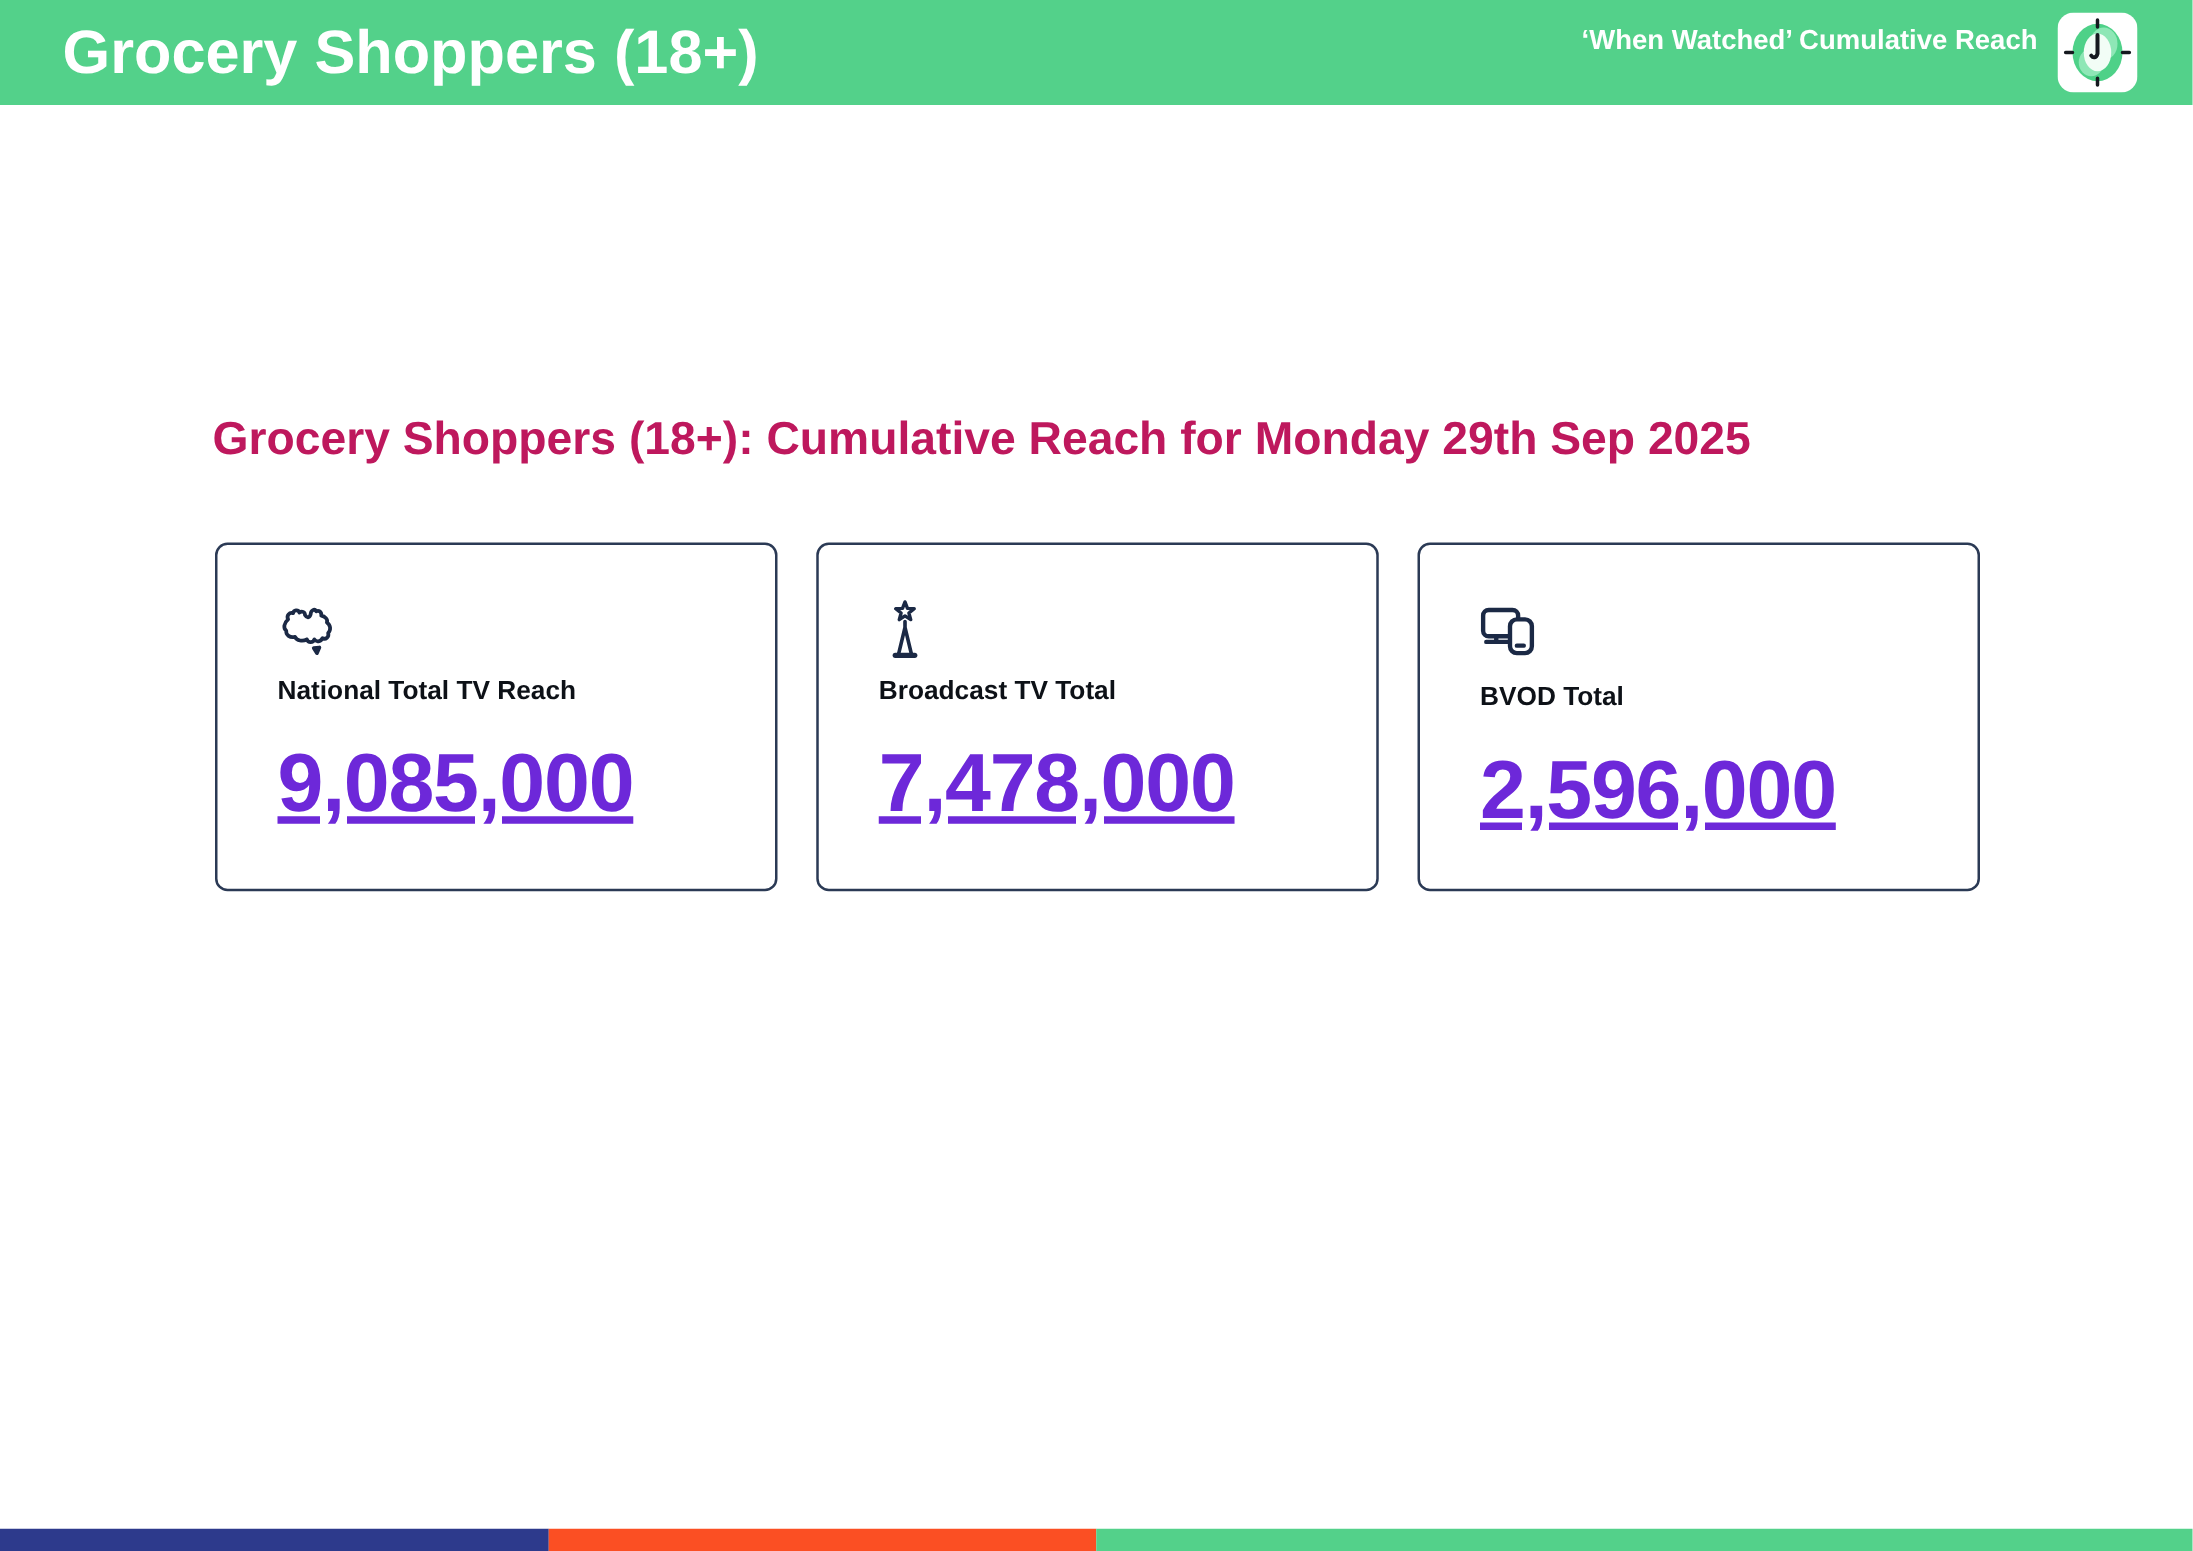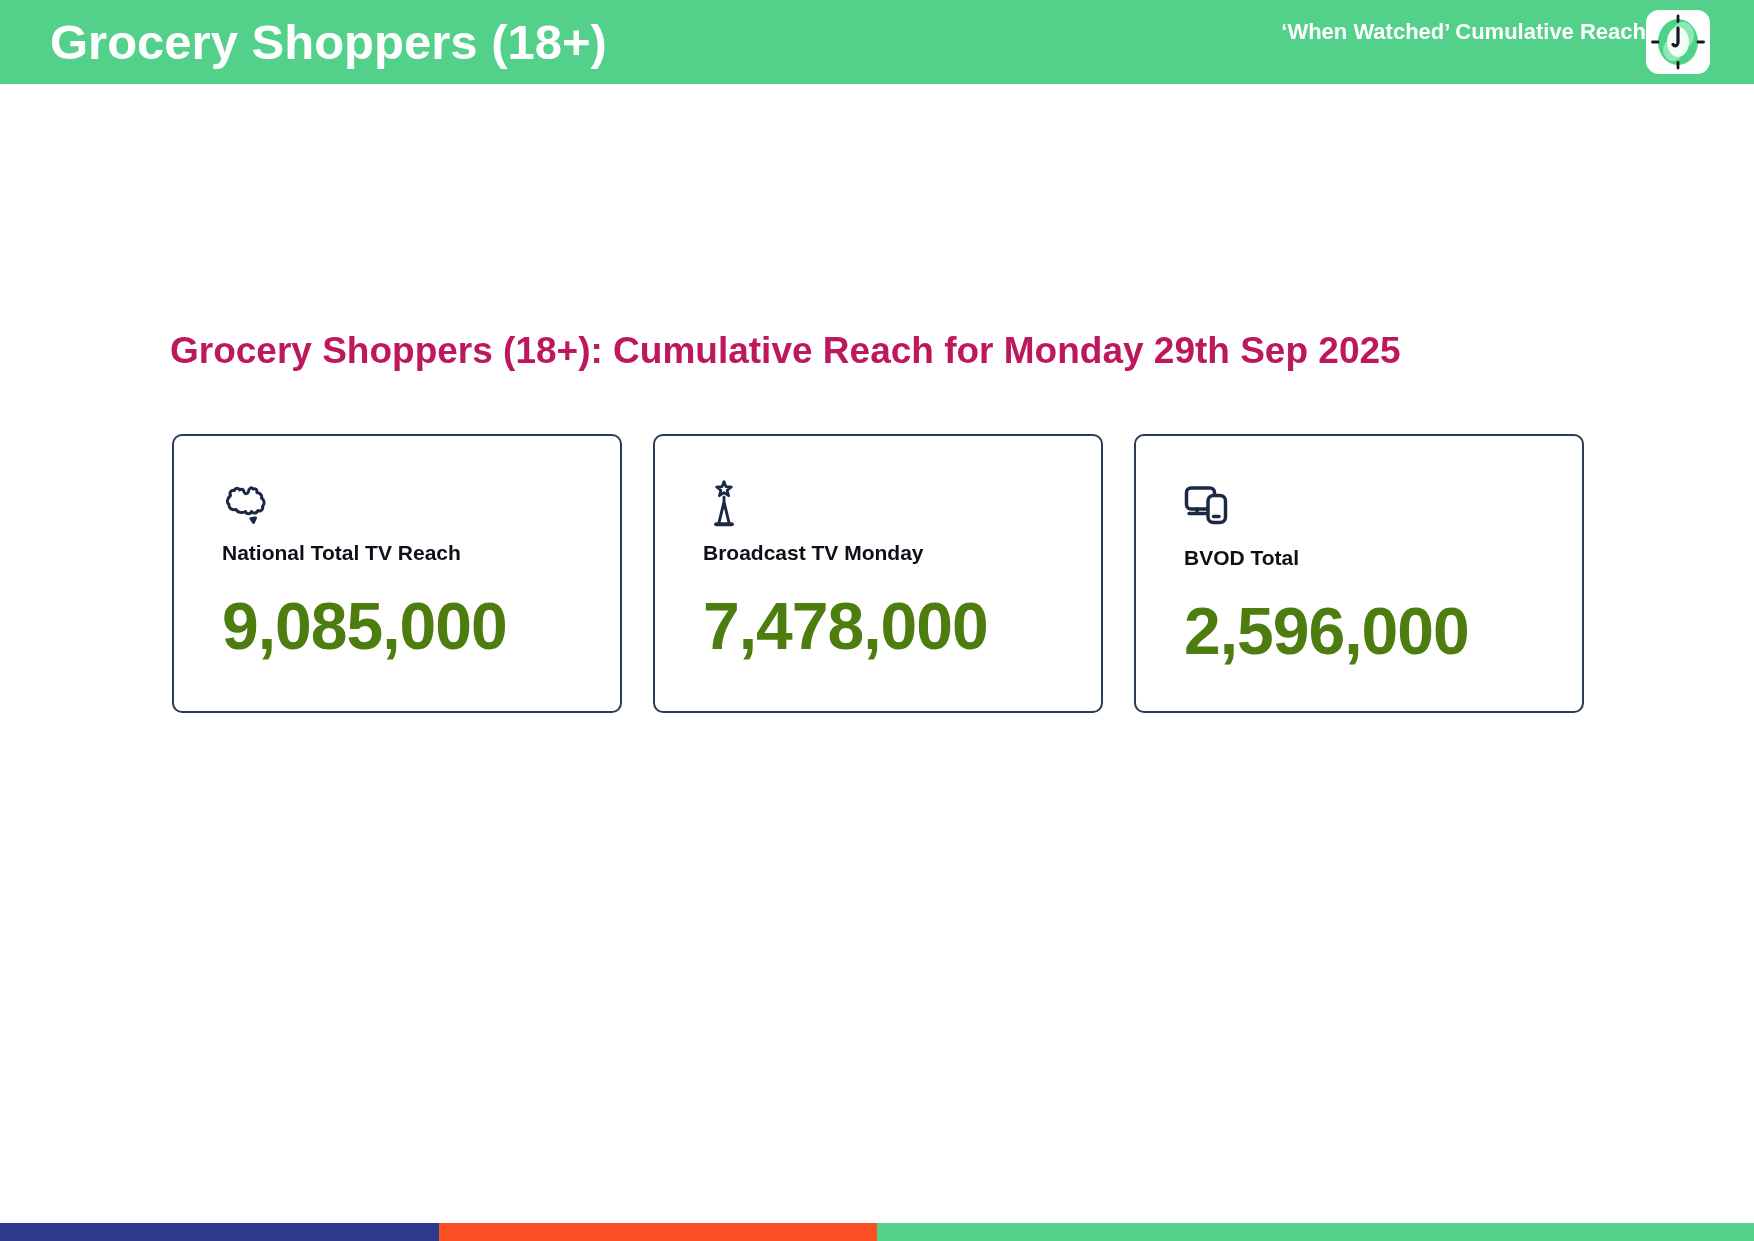--- a/index.html
+++ b/index.html
@@ -15,21 +15,21 @@
   }
   .app-header{
     position:absolute;top:0;left:0;width:1754px;height:84px;
     background:var(--header-bg);
     display:flex;align-items:center;justify-content:space-between;
     padding:0 44px 0 50px;box-sizing:border-box;
   }
   .app-title{
     color:#ffffff;font-weight:700;font-size:49px;line-height:84px;white-space:nowrap;
   }
-  .header-right{display:flex;align-items:center;gap:0;}
+  .header-right{display:flex;align-items:center;gap:16px;}
   .header-subtitle{
     color:#ffffff;font-weight:700;font-size:22px;white-space:nowrap;
     transform:translateY(-10px);
   }
   .logo-box{width:64px;height:64px;display:block;}
   .page-title{
     position:absolute;left:170px;top:329px;margin:0;
     font-size:37px;font-weight:700;color:#be185d;line-height:44px;white-space:nowrap;
   }
   .cards{
@@ -43,21 +43,21 @@
     padding:44px 20px 0 48px;
     cursor:pointer;
   }
   .card-icon{height:52px;color:var(--ink);}
   .card-icon svg{display:block;}
   .card-label{
     margin-top:6px;font-size:21px;font-weight:700;line-height:30px;color:#0d1117;white-space:nowrap;
   }
   .card-value{
     margin-top:20px;font-size:66px;font-weight:700;line-height:76px;
-    letter-spacing:-1px;color:#4d7c0f;white-space:nowrap;
+    letter-spacing:-1px;color:#6d28d9;white-space:nowrap;text-decoration:underline;
   }
   .footer-bar{
     position:absolute;left:0;bottom:0;width:1754px;height:18px;
     display:flex;
   }
   .seg{height:100%;}
 </style>
 </head>
 <body>
 
@@ -95,21 +95,21 @@
   </div>
 
   <div class="card">
     <div class="card-icon">
       <svg width="42" height="50" viewBox="0 0 40 48" fill="none" stroke="currentColor" stroke-linecap="round" stroke-linejoin="round">
         <path stroke-width="2.6" d="M20 1.5 L21.9 6.4 L27.1 6.7 L23 10 L24.4 15.1 L20 12.2 L15.6 15.1 L17 10 L12.9 6.7 L18.1 6.4 Z"></path>
         <path stroke-width="2.8" d="M20 16.5 V21 M20 21 L15.2 41 M20 21 L24.8 41"></path>
         <path stroke-width="4" d="M12.5 42.5 H27.5"></path>
       </svg>
     </div>
-    <div class="card-label">Broadcast TV Monday</div>
+    <div class="card-label">Broadcast TV Total</div>
     <div class="card-value">7,478,000</div>
   </div>
 
   <div class="card">
     <div class="card-icon">
       <svg width="46" height="44" viewBox="0 0 46 44" fill="none" stroke="currentColor" stroke-width="3.5" stroke-linecap="round" stroke-linejoin="round" style="margin-top:5px;">
         <rect x="2.5" y="3" width="28" height="21" rx="4.5"></rect>
         <path d="M13 24 V28.5 M5 28.5 H22.5"></path>
         <rect x="24" y="10.5" width="17.5" height="27" rx="5.5" fill="#ffffff"></rect>
         <path d="M29.5 31.5 H35"></path>

